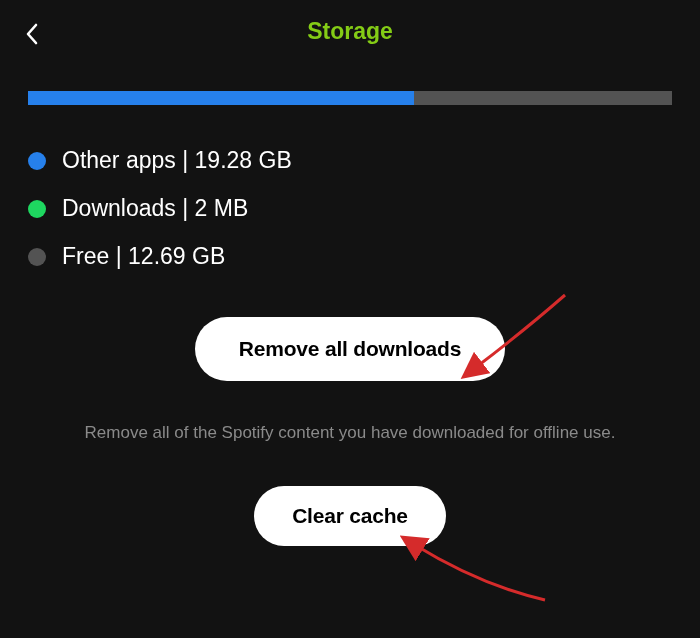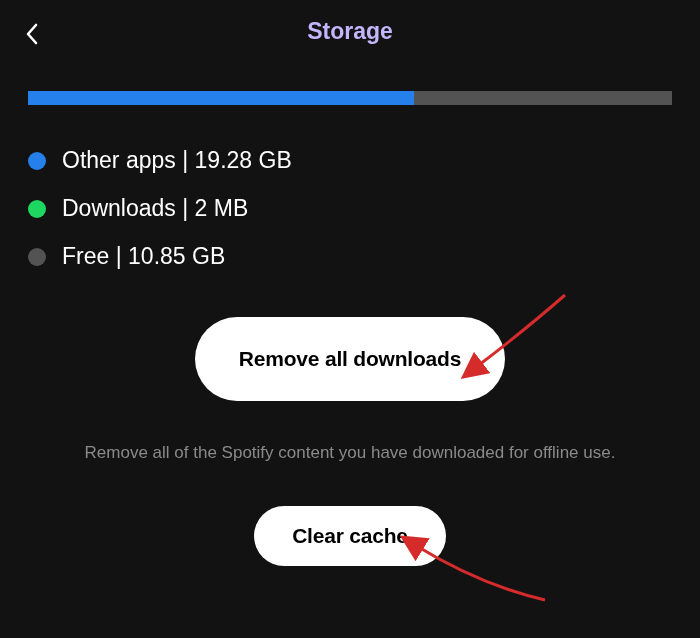--- a/index.html
+++ b/index.html
@@ -26,21 +26,21 @@
       position: absolute;
       left: 24px;
       top: 22px;
       cursor: pointer;
     }
     .title {
       flex: 1;
       text-align: center;
       font-size: 23px;
       font-weight: 700;
-      color: #c4b5fd;
+      color: #84cc16;
     }
     .progress-bar {
       margin: 28px 28px 0 28px;
       height: 14px;
       background: #535353;
       position: relative;
       overflow: hidden;
     }
     .progress-fill {
       position: absolute;
@@ -74,21 +74,21 @@
       flex-direction: column;
       align-items: center;
     }
     .pill-button {
       background: #ffffff;
       color: #000000;
       border: none;
       border-radius: 999px;
       font-size: 21px;
       font-weight: 700;
-      padding: 30px 44px;
+      padding: 20px 44px;
       cursor: pointer;
       letter-spacing: -0.2px;
     }
     .btn-remove {
       margin-top: 26px;
     }
     .btn-clear {
       margin-top: 41px;
       padding: 18px 38px;
     }
@@ -127,21 +127,21 @@
   <div class="legend-item">
     <span class="legend-dot" style="background:#2680eb"></span>
     <span class="legend-text">Other apps | 19.28 GB</span>
   </div>
   <div class="legend-item">
     <span class="legend-dot" style="background:#1ed760"></span>
     <span class="legend-text">Downloads | 2 MB</span>
   </div>
   <div class="legend-item">
     <span class="legend-dot" style="background:#535353"></span>
-    <span class="legend-text">Free | 10.85 GB</span>
+    <span class="legend-text">Free | 12.69 GB</span>
   </div>
 </div>
 
 <div class="button-section">
   <button class="pill-button btn-remove">Remove all downloads</button>
   <p class="description centerish">Remove all of the Spotify content you have downloaded for offline use.</p>
   <button class="pill-button btn-clear">Clear cache</button>
 </div>
 
 <svg class="arrow" style="left:455px; top:290px;" width="120" height="90" viewBox="0 0 120 90">

